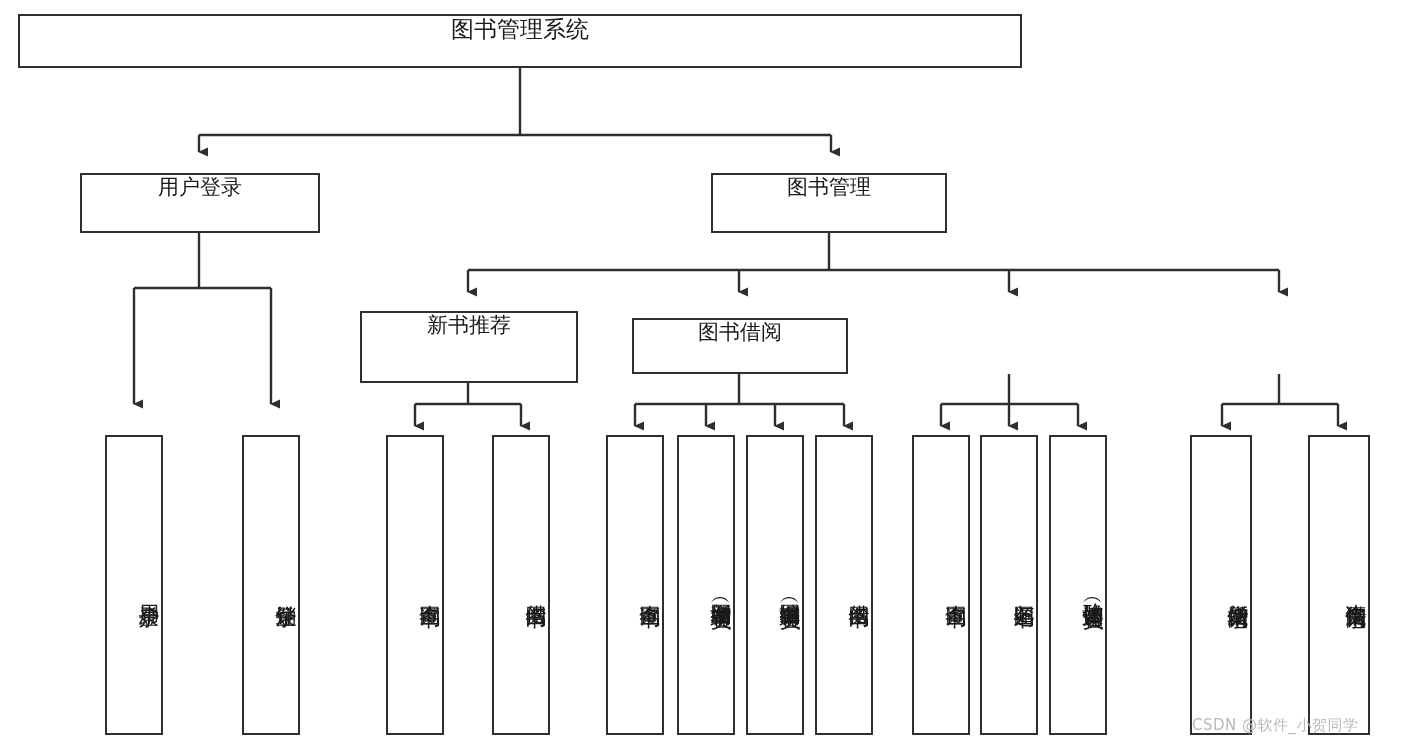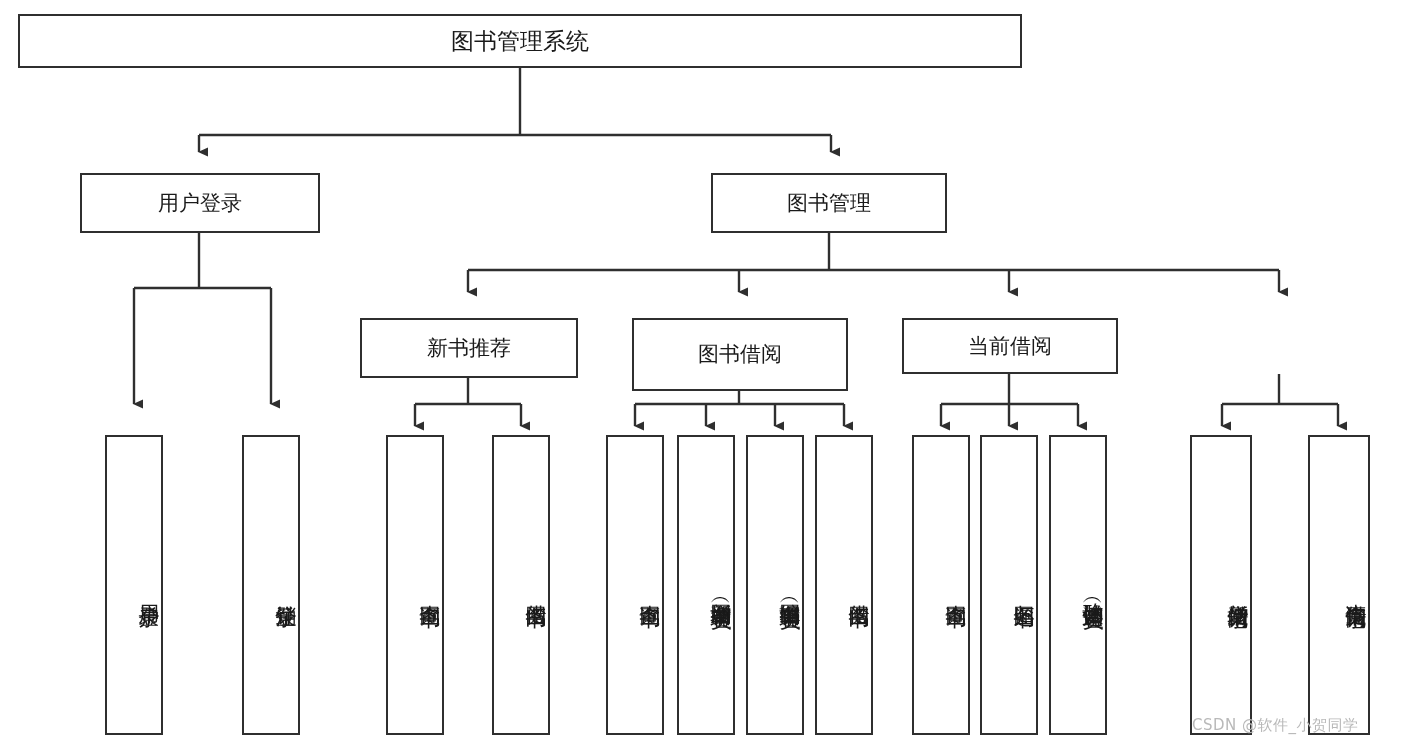--- a/index.html
+++ b/index.html
@@ -24,21 +24,20 @@
     width: 1405px;
     height: 747px;
     pointer-events: none;
   }
   .node {
     position: absolute;
     box-sizing: border-box;
     background: #ffffff;
     border: 2px solid #2f2f2f;
     display: flex;
-    align-items: center;
     justify-content: center;
     color: #1a1a1a;
     line-height: 1.15;
   }
   .node.root {
     font-size: 23px;
   }
   .node.lvl1 {
     font-size: 21px;
   }
@@ -126,28 +125,25 @@
     <span class="lbl">图书管理系统</span>
   </div>
 
   <div class="node lvl1" style="left:80px; top:173px; width:240px; height:60px;">
     <span class="lbl">用户登录</span>
   </div>
   <div class="node lvl1" style="left:711px; top:173px; width:236px; height:60px;">
     <span class="lbl">图书管理</span>
   </div>
 
-  <div class="node lvl2" style="left:360px; top:318px; width:218px; height:60px;">
+  <div class="node lvl2" style="left:360px; top:311px; width:218px; height:72px;">
     <span class="lbl">新书推荐</span>
   </div>
-  <div class="node lvl2" style="left:632px; top:318px; width:216px; height:73px;">
+  <div class="node lvl2" style="left:632px; top:318px; width:216px; height:56px;">
     <span class="lbl">图书借阅</span>
-  </div>
-  <div class="node lvl2" style="left:902px; top:318px; width:216px; height:56px;">
-    <span class="lbl">当前借阅</span>
   </div>
 
   <div class="node leaf" style="left:105px; top:435px; width:58px; height:300px;">
     <span class="lbl">用户登录</span>
   </div>
   <div class="node leaf" style="left:242px; top:435px; width:58px; height:300px;">
     <span class="lbl">注销登录</span>
   </div>
 
   <div class="node leaf" style="left:386px; top:435px; width:58px; height:300px;">

